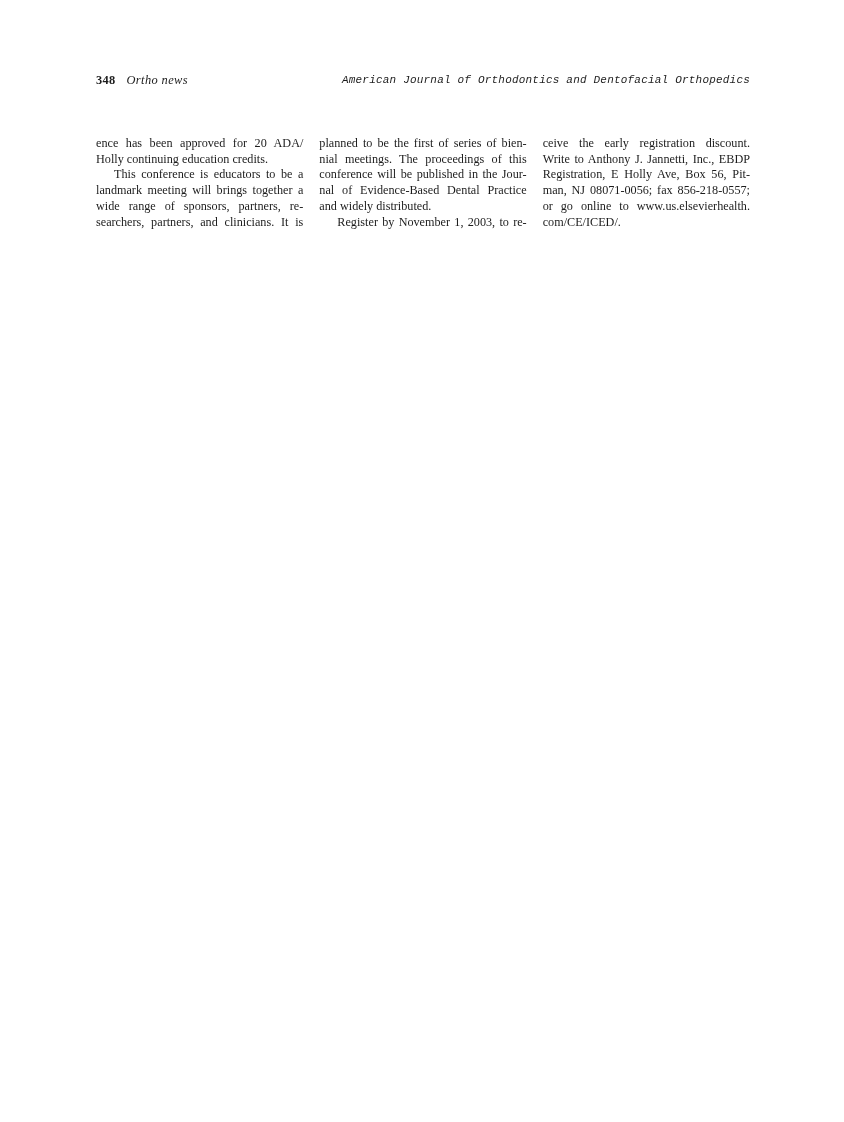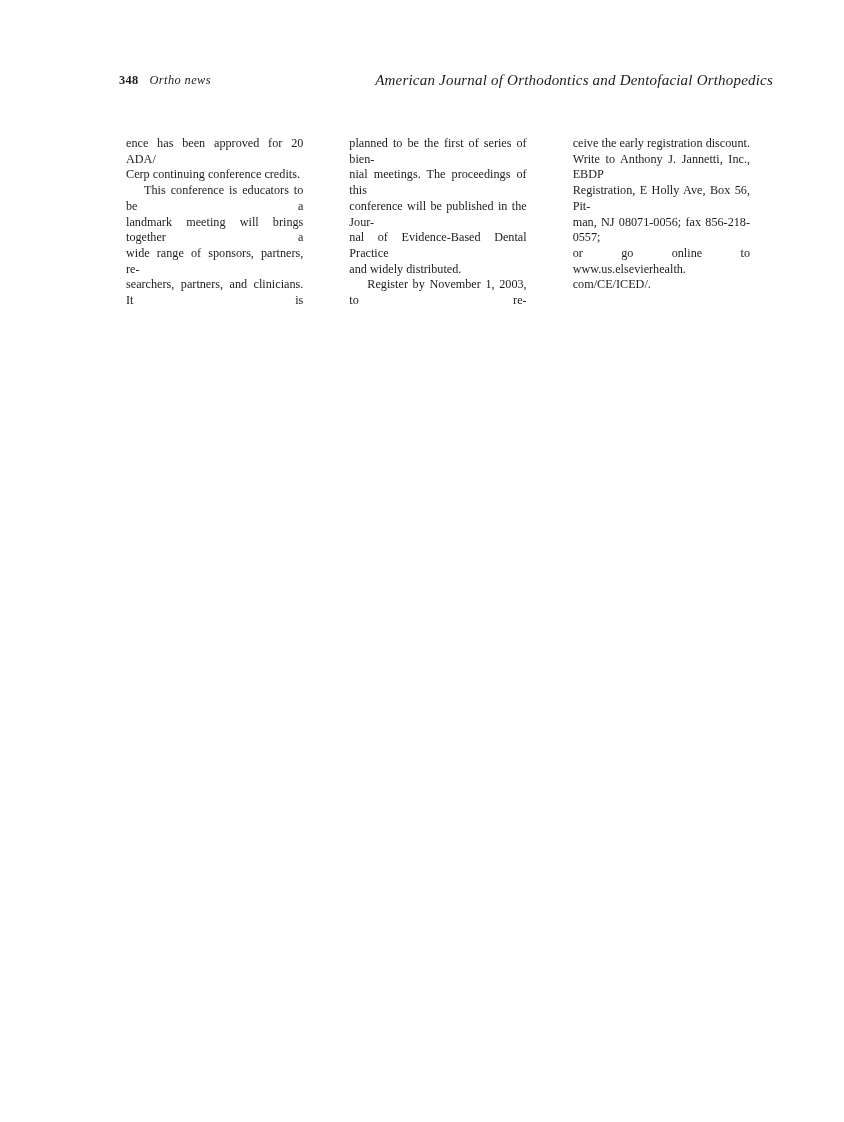--- a/index.html
+++ b/index.html
@@ -18,60 +18,59 @@
   }
   
   .page-header {
     position: absolute;
     left: 96px;
     top: 73px;
     width: 654px;
     display: flex;
     justify-content: space-between;
     align-items: flex-start;
-    margin-left: 23px;
   }
   .header-left {
     white-space: nowrap;
     font-size: 12.4px;
     line-height: 14px;
   }
   .page-number {
     font-weight: bold;
     letter-spacing: 0.3px;
   }
   .section-title {
     font-style: italic;
     margin-left: 11px;
     letter-spacing: 0.4px;
   }
   .header-right {
     text-align: right;
     font-style: italic;
-    font-size: 15px;
+    font-size: 11px;
     line-height: 14.5px;
     letter-spacing: 0.2px;
+    font-family: Liberation Mono, monospace;
   }
   
   .columns {
     position: absolute;
     left: 96px;
     top: 136px;
     width: 654px;
     display: grid;
     grid-template-columns: 1fr 1fr 1fr;
     column-gap: 16px;
   }
   .column {
     font-size: 12.2px;
     line-height: 15.7px;
   }
   .line {
     text-align: left;
-    margin-left: 30px;
   }
   .line.j {
     text-align: justify;
     text-align-last: justify;
   }
   .line.indent {
     text-indent: 18px;
   }
   .it {
   }
@@ -86,21 +85,21 @@
       <span class="page-number">348</span><span class="section-title">Ortho news</span>
     </div>
     <div class="header-right">
       <div class="journal-title">American Journal of Orthodontics and Dentofacial Orthopedics</div>
     </div>
   </header>
 
   <main class="columns">
     <div class="column">
         <div class="line j"><span>ence has been approved for 20 ADA/</span></div>
-        <div class="line"><span>Cerp continuing conference credits.</span></div>
+        <div class="line"><span>Holly continuing education credits.</span></div>
         <div class="line j indent"><span>This conference is educators to be a</span></div>
         <div class="line j"><span>landmark meeting will brings together a</span></div>
         <div class="line j"><span>wide range of sponsors, partners, re-</span></div>
         <div class="line j"><span>searchers, partners, and clinicians. It is</span></div>
       </div>
     <div class="column">
         <div class="line j"><span>planned to be the first of series of bien-</span></div>
         <div class="line j"><span>nial meetings. The proceedings of this</span></div>
         <div class="line j"><span>conference will be published in the </span><span class="it">Jour-</span></div>
         <div class="line j"><span class="it">nal of Evidence-Based Dental Practice</span></div>

